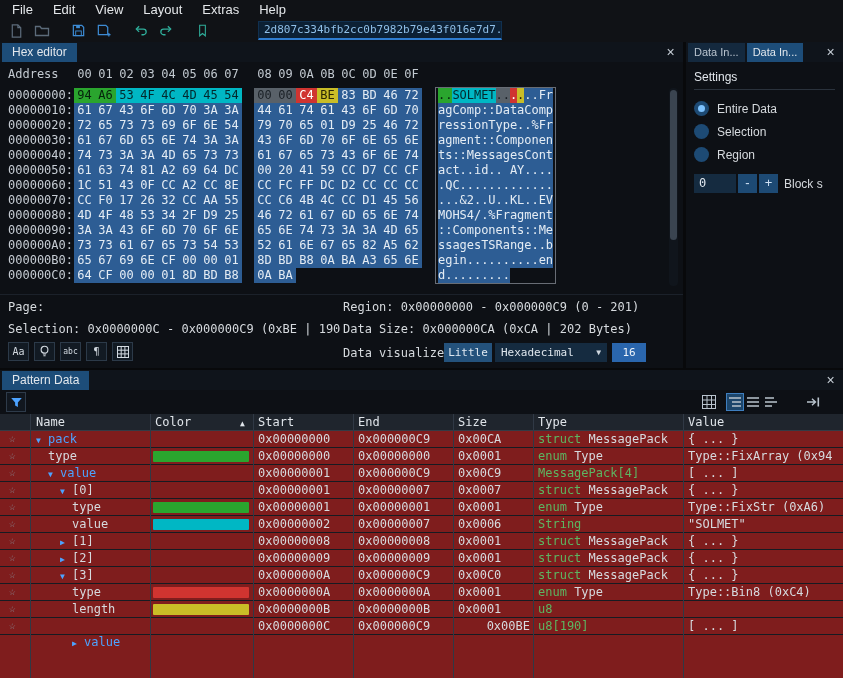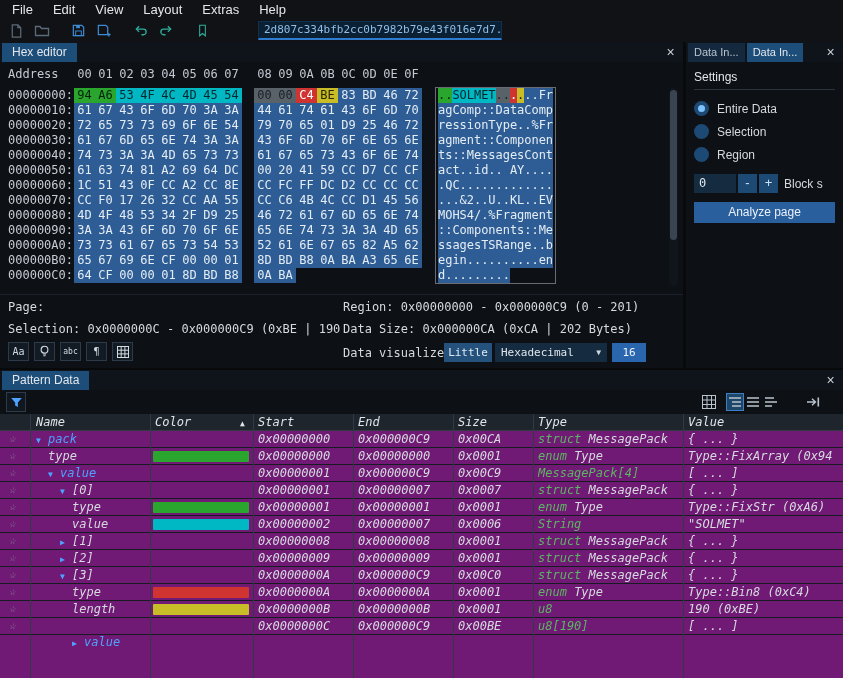--- a/index.html
+++ b/index.html
@@ -75,21 +75,21 @@
   .sq-btn{width:19px;height:19px;background:#1d4a74;color:#cfe2f5;text-align:center;line-height:17px;margin-left:2px;font-size:13px;}
   .blk-label{margin-left:6px;color:#d6dade;white-space:nowrap;}
   .analyze-btn{position:absolute;left:8px;top:140px;width:141px;height:21px;background:var(--analyze);color:#eaf1f8;text-align:center;line-height:21px;font-size:12px;}
 
   
   #pt-controls{position:absolute;left:0;top:20px;right:0;height:24px;}
   .funnel-btn{position:absolute;left:6px;top:2px;width:20px;height:20px;border:1px solid #2e3b4a;background:#11171f;display:flex;align-items:center;justify-content:center;color:#4da3ff;}
   #pt-right-icons{position:absolute;left:0;top:0;right:0;height:24px;}
   .pt-icon{position:absolute;top:3px;width:18px;height:18px;display:flex;align-items:center;justify-content:center;color:#b9c3cd;}
   .pt-icon.sel{background:#1d466b;border:1px solid #3f7fbf;}
-  #pt-table{position:absolute;left:0;top:44px;right:0;bottom:0;background:#701a75;font-family:"DejaVu Sans Mono",monospace;font-size:12px;font-style:italic;}
+  #pt-table{position:absolute;left:0;top:44px;right:0;bottom:0;background:#7f1d1d;font-family:"DejaVu Sans Mono",monospace;font-size:12px;}
   .pt-sep{position:absolute;top:0;bottom:0;width:1px;background:#303945;z-index:3;}
   #pt-header{position:absolute;left:0;top:0;right:0;height:17px;background:#1f252d;color:#e0e5ea;z-index:1;border-bottom:1px solid #343b45;}
   #pt-header span{position:absolute;line-height:17px;white-space:pre;}
   #pt-header .sort{left:240px;font-size:8px;top:1px;}
   #pt-rows{position:absolute;left:0;top:17px;right:0;bottom:0;z-index:1;}
   .pt-row{position:relative;height:17px;border-bottom:1px solid #161b22;}
   .star{position:absolute;left:9px;top:0;color:#87919c;font-size:11px;line-height:16px;}
   .pcell{position:absolute;top:0;white-space:nowrap;overflow:hidden;line-height:16px;color:#d6dade;}
   .arrow{color:#4da3ff;font-size:8px;display:inline-block;width:12px;}
   .pname{color:#d6dade;} .pname.blue{color:#4da3ff;}
@@ -507,21 +507,20 @@
             <span class="radio"></span>
             <span class="radio-label">Region</span>
           </div>
         </div>
       <div class="block-row">
         <div class="num-input mono">0</div>
         <div class="sq-btn">-</div>
         <div class="sq-btn">+</div>
         <span class="blk-label">Block s</span>
       </div>
-      <div class="analyze-btn">Analyze page</div>
     </div>
   </div>
 
   <div id="pattern-pane" class="pane">
     <div class="tabbar">
       <div class="tab">Pattern Data</div>
       <div class="tab-close">×</div>
     </div>
     <div id="pt-controls">
       <div class="funnel-btn" id="funnel-btn">
@@ -666,28 +665,27 @@
             <span class="pcell" style="left: 688px; width: 152px;">Type::Bin8 (0xC4)</span>
           </div>
           <div class="pt-row">
             <span class="star">☆</span>
             <span class="pcell" style="left: 72px; width: 78px;"><span class="pname">length</span></span>
             <span class="swatch" style="background: rgb(201, 189, 39);"></span>
             <span class="pcell" style="left: 258px; width: 93px;">0x0000000B</span>
             <span class="pcell" style="left: 358px; width: 93px;">0x0000000B</span>
             <span class="pcell" style="left: 458px; width: 72px;">0x0001</span>
             <span class="pcell" style="left: 538px; width: 142px;"><span class="kw">u8</span></span>
-            <span class="pcell" style="left: 688px; width: 152px;">190 (0xBE)</span>
           </div>
           <div class="pt-row">
             <span class="star">☆</span>
             <span class="pcell" style="left: 72px; width: 78px; margin-top: 16px;"><span class="arrow">▶</span><span class="pname blue">value</span></span>
             <span class="pcell" style="left: 258px; width: 93px;">0x0000000C</span>
             <span class="pcell" style="left: 358px; width: 93px;">0x000000C9</span>
-            <span class="pcell" style="left: 458px; width: 72px;">0x00BE</span>
+            <span class="pcell" style="left: 458px; width: 72px; text-align: right;">0x00BE</span>
             <span class="pcell" style="left: 538px; width: 142px;"><span class="kw">u8[190]</span></span>
             <span class="pcell" style="left: 688px; width: 152px;">[ ... ]</span>
           </div>
         </div>
     <div class="pt-sep" style="left: 30px;"></div>
         <div class="pt-sep" style="left: 150px;"></div>
         <div class="pt-sep" style="left: 253px;"></div>
         <div class="pt-sep" style="left: 353px;"></div>
         <div class="pt-sep" style="left: 453px;"></div>
         <div class="pt-sep" style="left: 533px;"></div>

